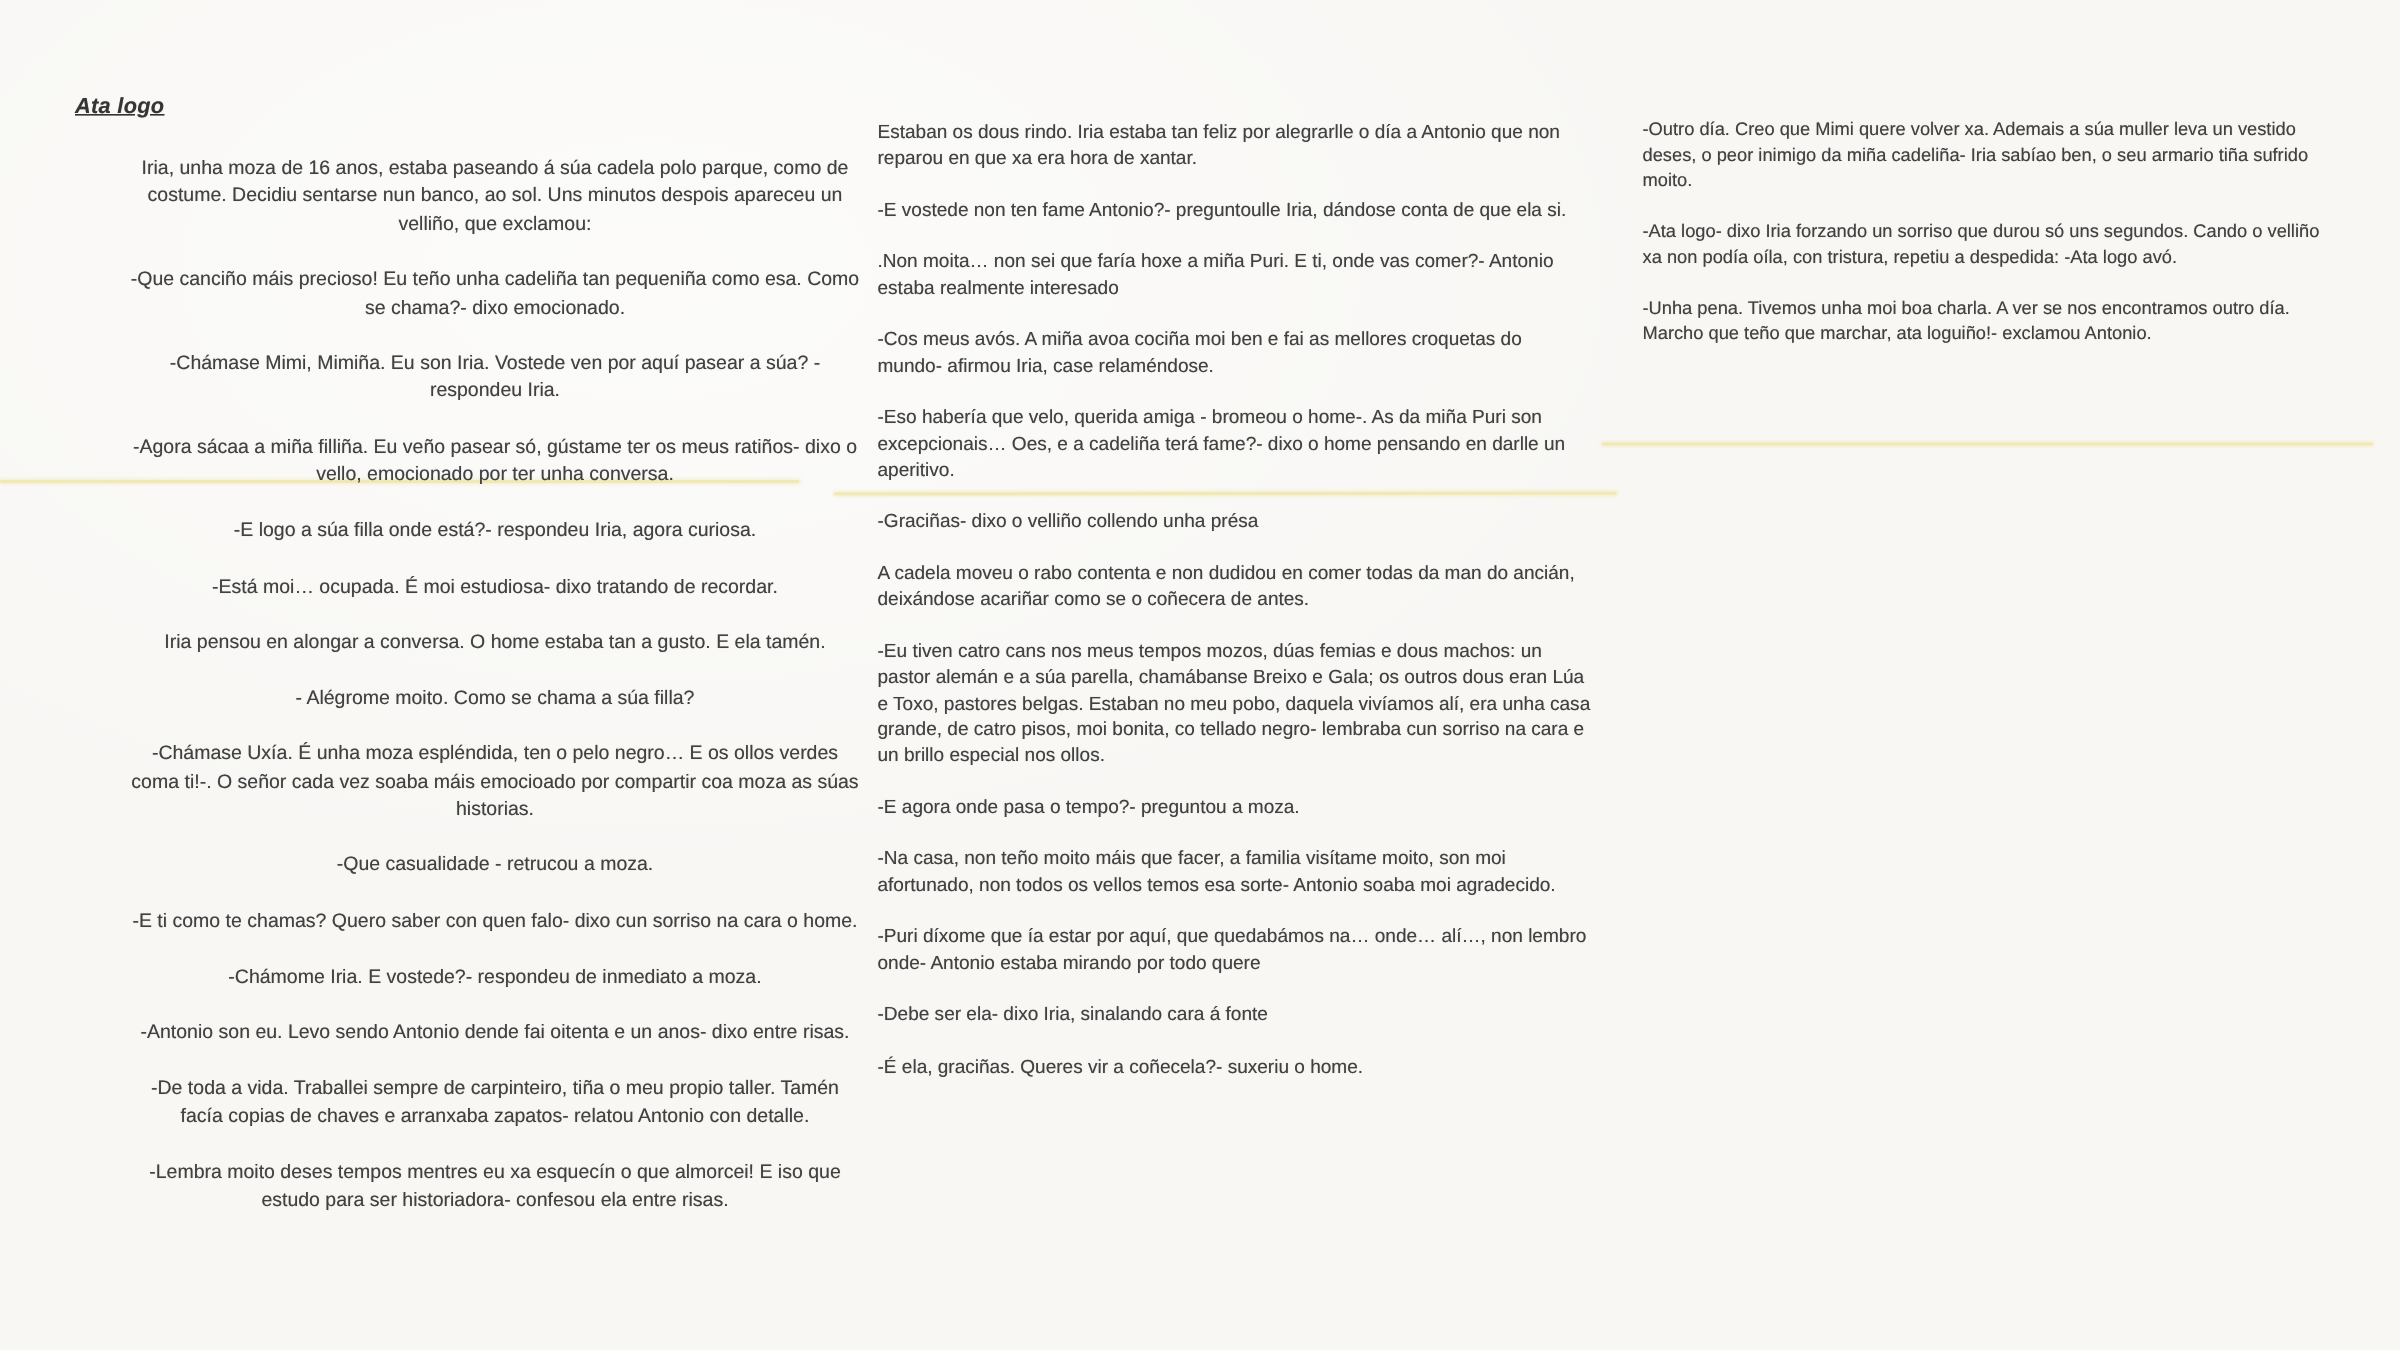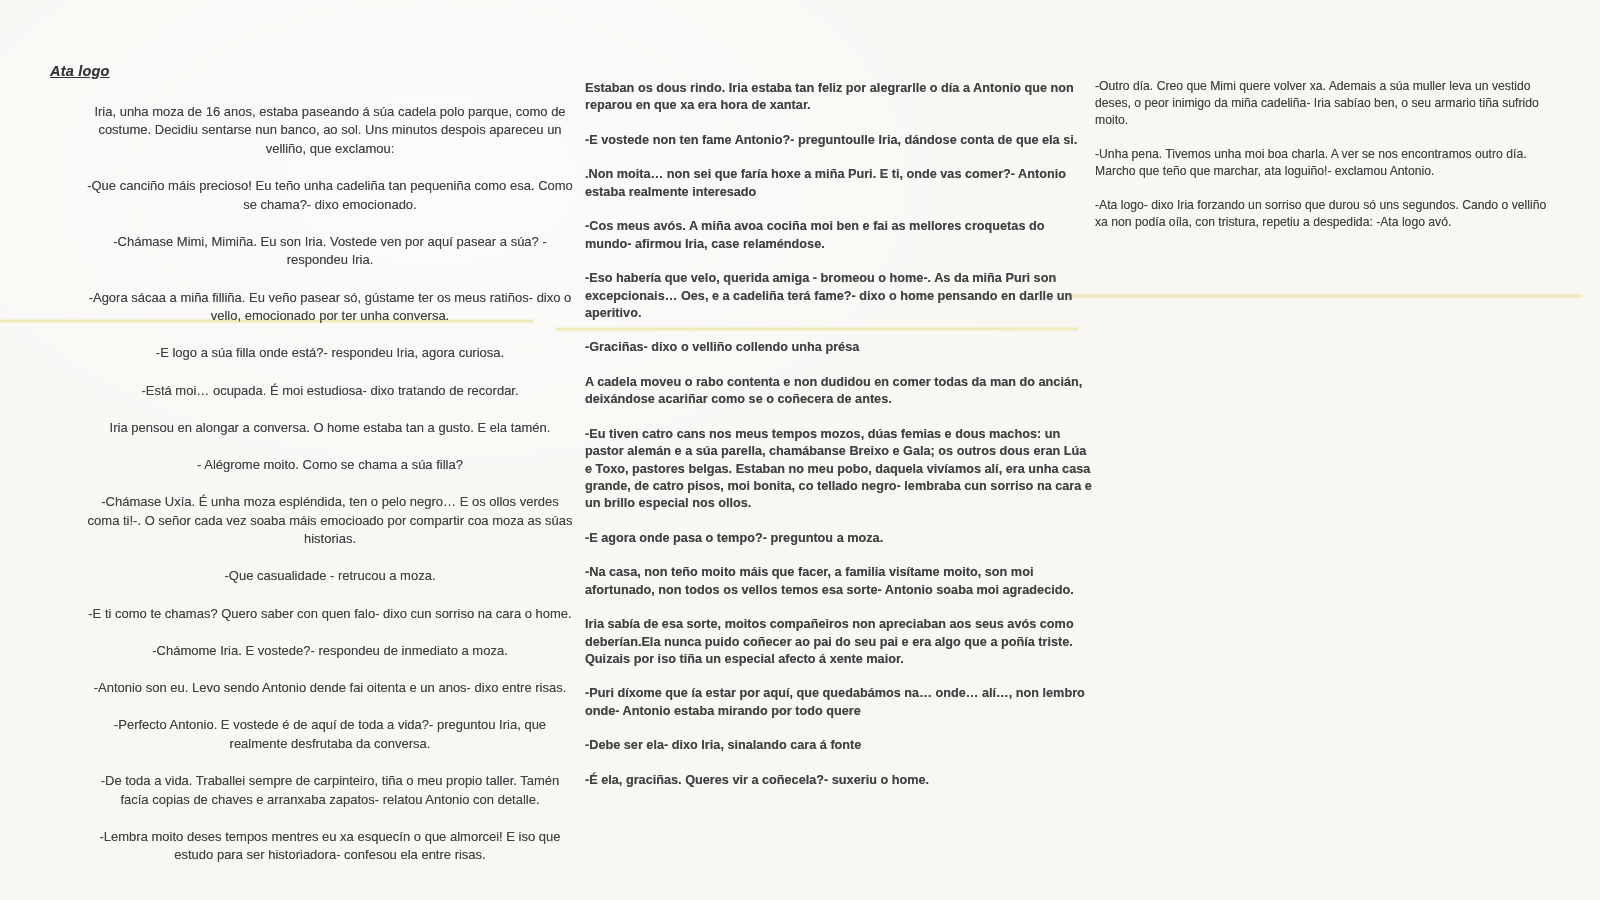--- a/index.html
+++ b/index.html
@@ -26,21 +26,21 @@
     color:var(--ink);
     text-shadow:0 0 .5px rgba(80,80,80,.55);
   }
   .col p{
     white-space:pre-line;
     margin:0;
   }
   .col-1{left:50px;top:62px;width:560px;font-size:13px;line-height:18.6px;}
   .col-1 p{margin-bottom:18.6px;text-align:center;}
   .col-2{left:585px;top:80px;width:515px;font-size:12.7px;line-height:17.3px;}
-  .col-2 p{margin-bottom:17.3px;font-weight:bold;}
+  .col-2 p{margin-bottom:17.3px;}
   .col-3{left:1095px;top:78px;width:495px;font-size:12.2px;line-height:17px;}
   .col-3 p{margin-bottom:17px;}
   .doc-title{
     font-size:14.5px;
     font-weight:bold;
     font-style:italic;
     text-decoration:underline;
     color:#353535;
     margin-bottom:22px;
     letter-spacing:.2px;
@@ -81,22 +81,20 @@
         <p>-Está moi… ocupada. É moi estudiosa- dixo tratando de recordar.</p>
         <p>Iria pensou en alongar a conversa. O home estaba tan a gusto. E ela tamén.</p>
         <p>- Alégrome moito. Como se chama a súa filla?</p>
         <p>-Chámase Uxía. É unha moza espléndida, ten o pelo negro… E os ollos verdes
 coma ti!-. O señor cada vez soaba máis emocioado por compartir coa moza as súas
 historias.</p>
         <p>-Que casualidade - retrucou a moza.</p>
         <p>-E ti como te chamas? Quero saber con quen falo- dixo cun sorriso na cara o home.</p>
         <p>-Chámome Iria. E vostede?- respondeu de inmediato a moza.</p>
         <p>-Antonio son eu. Levo sendo Antonio dende fai oitenta e un anos- dixo entre risas.</p>
-        <p>-Perfecto Antonio. E vostede é de aquí de toda a vida?- preguntou Iria, que
-realmente desfrutaba da conversa.</p>
         <p>-De toda a vida. Traballei sempre de carpinteiro, tiña o meu propio taller. Tamén
 facía copias de chaves e arranxaba zapatos- relatou Antonio con detalle.</p>
         <p>-Lembra moito deses tempos mentres eu xa esquecín o que almorcei! E iso que
 estudo para ser historiadora- confesou ela entre risas.</p>
       </div>
   </div>
 
   <div class="col col-2">
     <div>
         <p>Estaban os dous rindo. Iria estaba tan feliz por alegrarlle o día a Antonio que non
@@ -113,35 +111,32 @@
         <p>A cadela moveu o rabo contenta e non dudidou en comer todas da man do ancián,
 deixándose acariñar como se o coñecera de antes.</p>
         <p>-Eu tiven catro cans nos meus tempos mozos, dúas femias e dous machos: un
 pastor alemán e a súa parella, chamábanse Breixo e Gala; os outros dous eran Lúa
 e Toxo, pastores belgas. Estaban no meu pobo, daquela vivíamos alí, era unha casa
 grande, de catro pisos, moi bonita, co tellado negro- lembraba cun sorriso na cara e
 un brillo especial nos ollos.</p>
         <p>-E agora onde pasa o tempo?- preguntou a moza.</p>
         <p>-Na casa, non teño moito máis que facer, a familia visítame moito, son moi
 afortunado, non todos os vellos temos esa sorte- Antonio soaba moi agradecido.</p>
-        <p>Iria sabía de esa sorte, moitos compañeiros non apreciaban aos seus avós como
-deberían.Ela nunca puido coñecer ao pai do seu pai e era algo que a poñía triste.
-Quizais por iso tiña un especial afecto á xente maior.</p>
         <p>-Puri díxome que ía estar por aquí, que quedabámos na… onde… alí…, non lembro
 onde- Antonio estaba mirando por todo quere</p>
         <p>-Debe ser ela- dixo Iria, sinalando cara á fonte</p>
         <p>-É ela, graciñas. Queres vir a coñecela?- suxeriu o home.</p>
       </div>
   </div>
 
   <div class="col col-3">
     <div>
         <p>-Outro día. Creo que Mimi quere volver xa. Ademais a súa muller leva un vestido
 deses, o peor inimigo da miña cadeliña- Iria sabíao ben, o seu armario tiña sufrido
 moito.</p>
+        <p>-Ata logo- dixo Iria forzando un sorriso que durou só uns segundos. Cando o velliño
+xa non podía oíla, con tristura, repetiu a despedida: -Ata logo avó.</p>
         <p>-Unha pena. Tivemos unha moi boa charla. A ver se nos encontramos outro día.
 Marcho que teño que marchar, ata loguiño!- exclamou Antonio.</p>
-        <p>-Ata logo- dixo Iria forzando un sorriso que durou só uns segundos. Cando o velliño
-xa non podía oíla, con tristura, repetiu a despedida: -Ata logo avó.</p>
       </div>
   </div>
 
 </div>
 
 </body></html>

